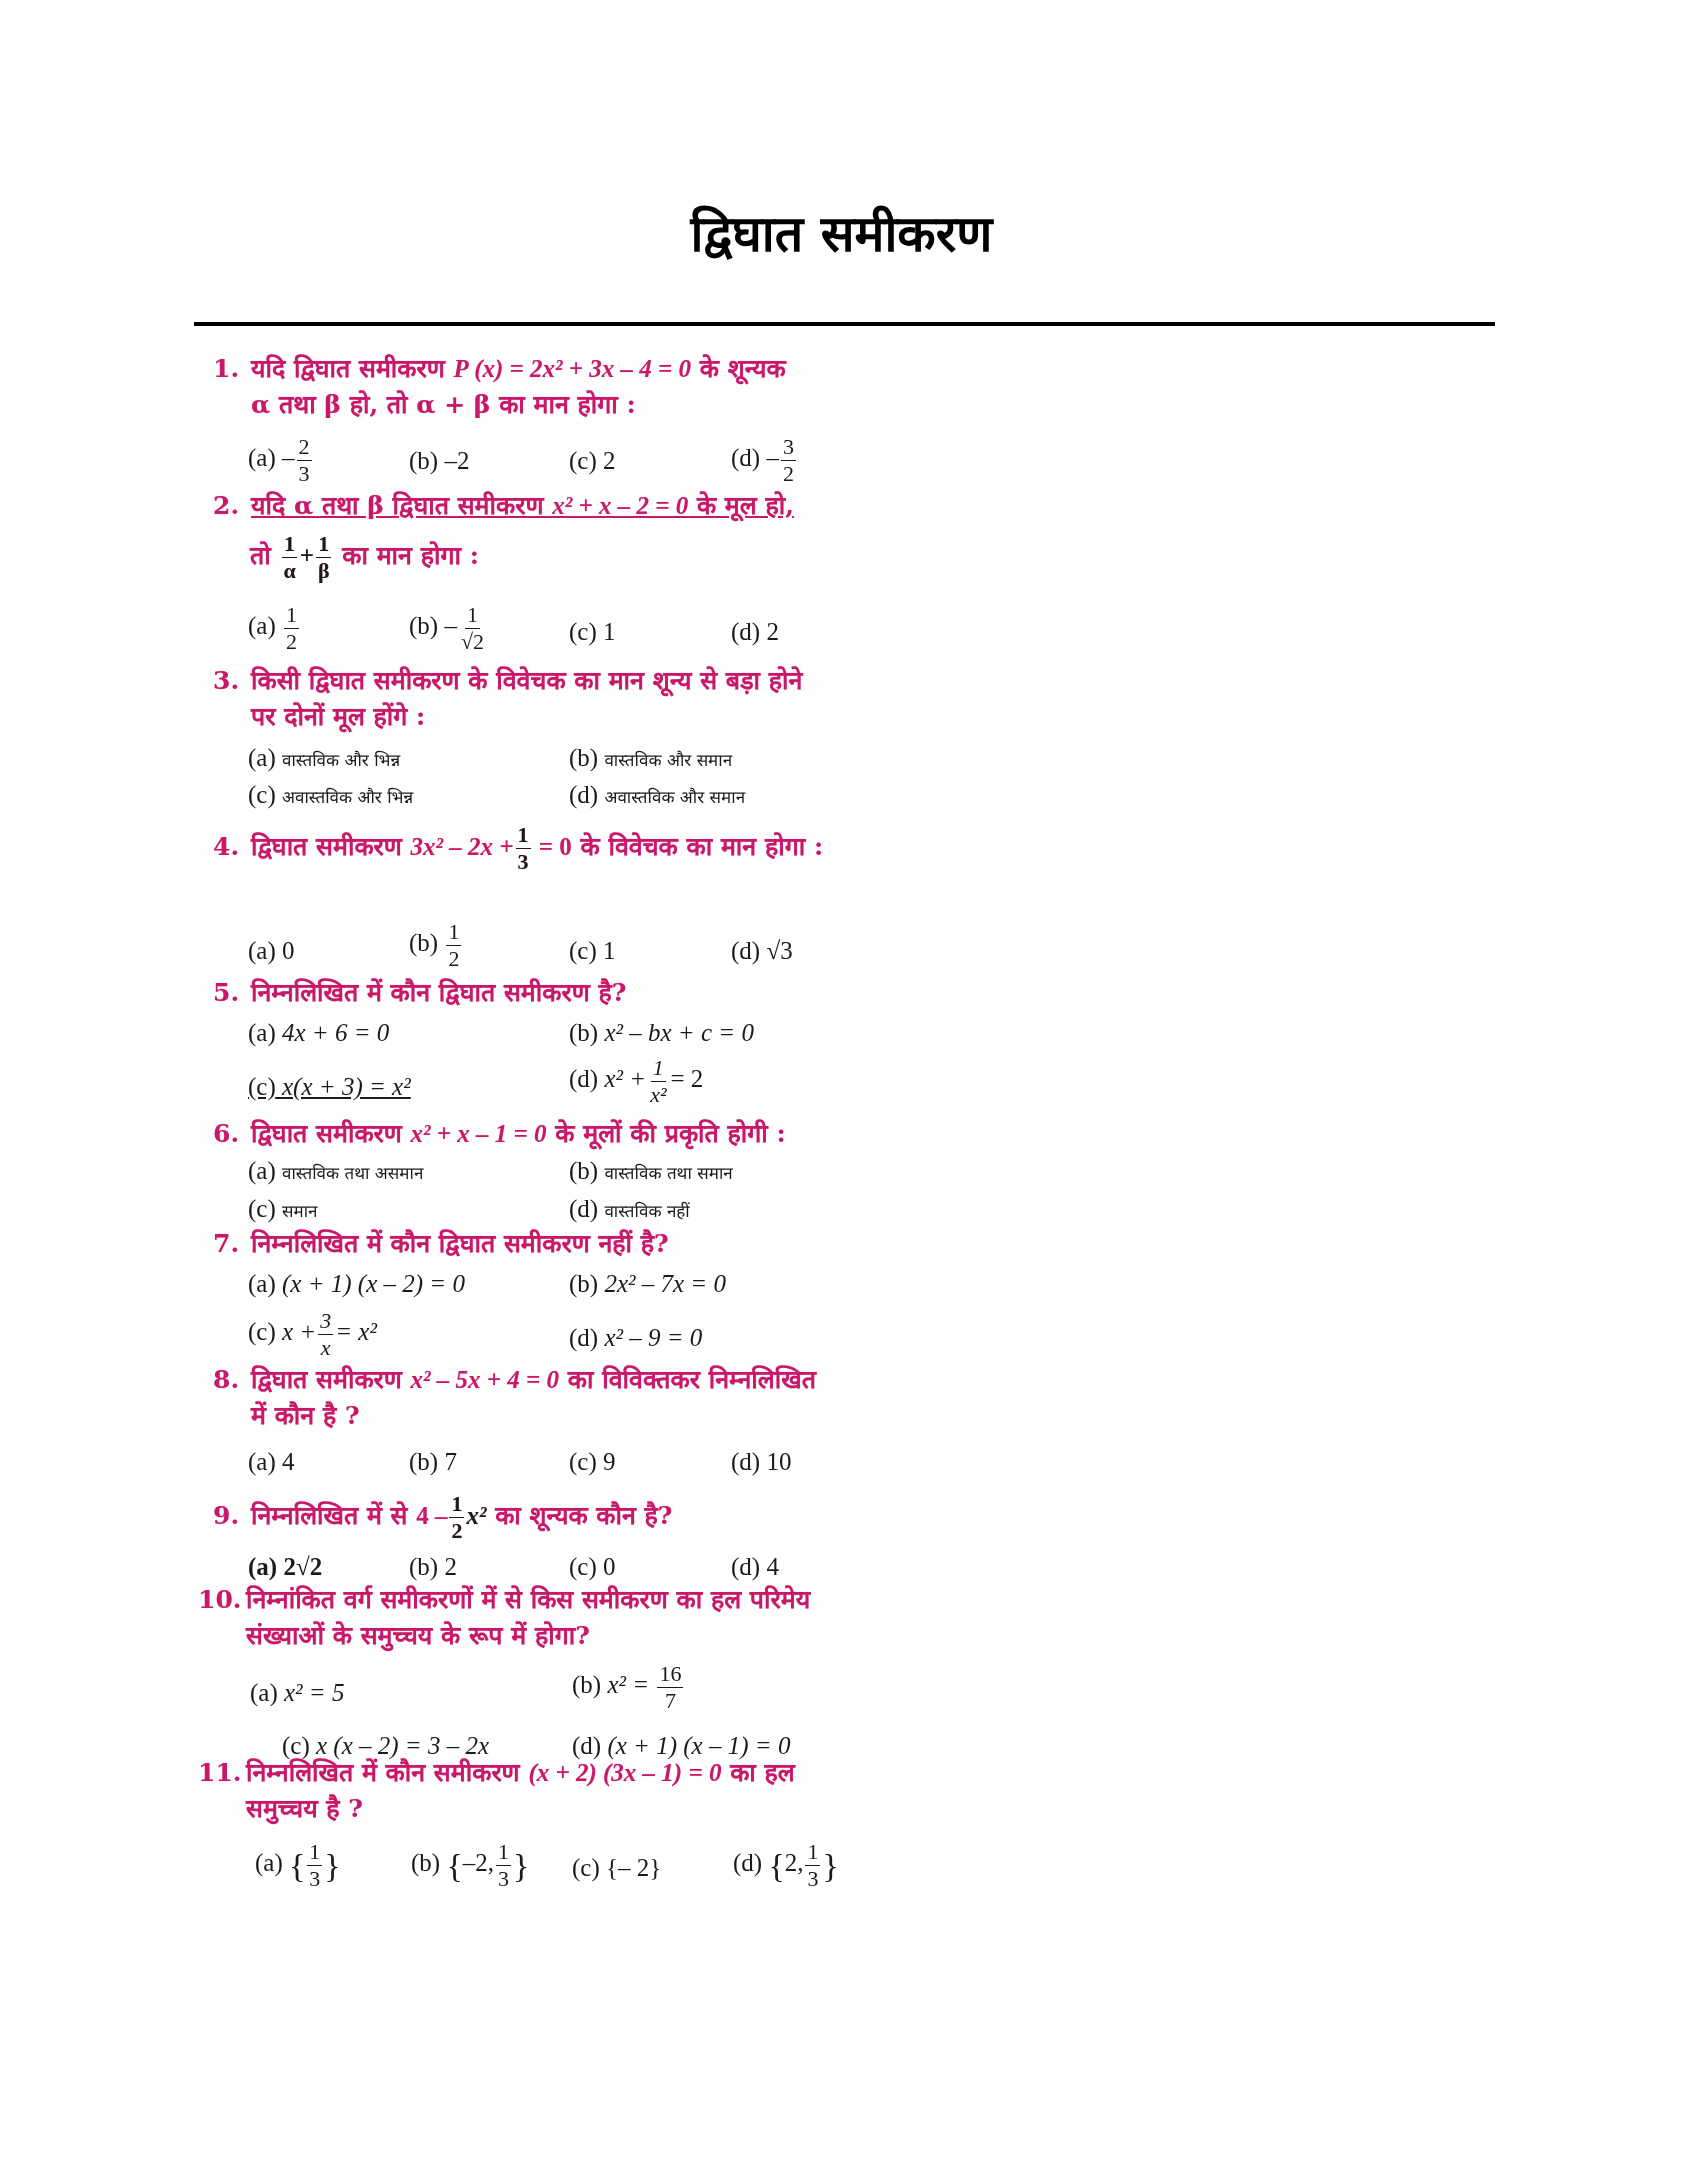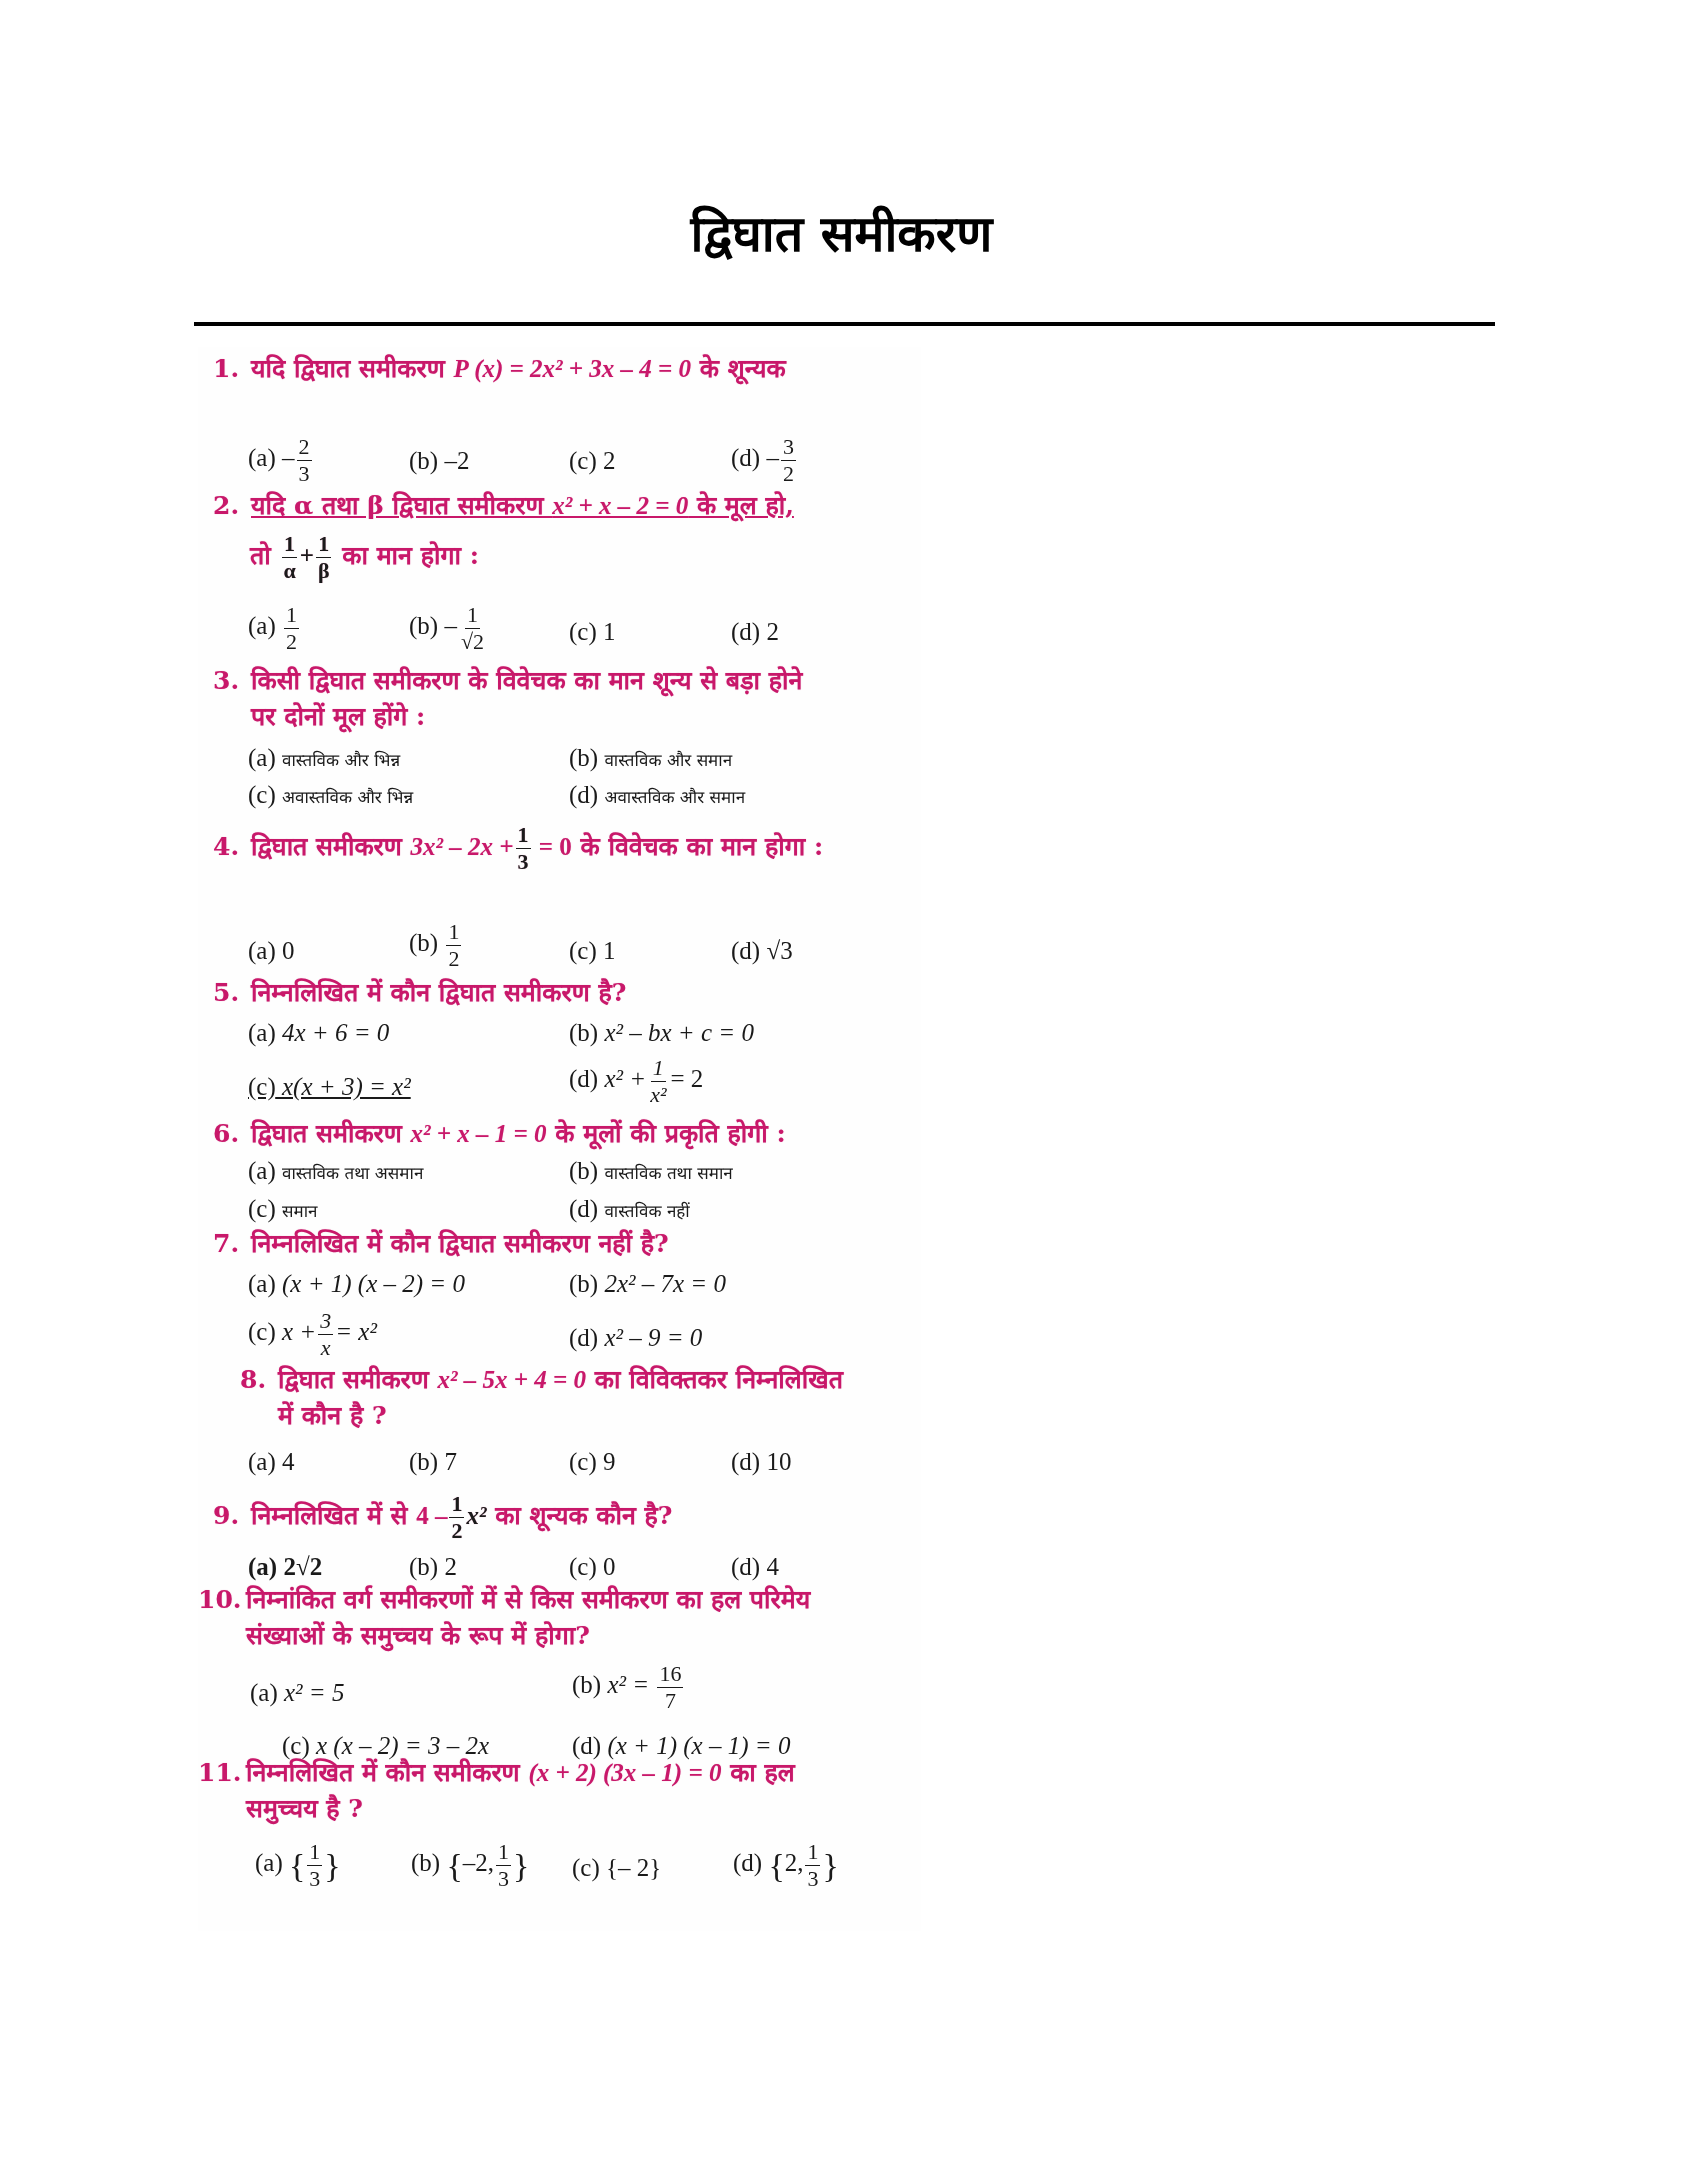--- a/index.html
+++ b/index.html
@@ -28,20 +28,21 @@
 </style>
 </head>
 <body>
 
 <div class="title">द्विघात समीकरण</div>
 <div class="rule"></div>
 <div class="scan"></div>
 
 <div class="q" style="top:351px; width:693px;">
   <span class="num">1.</span><span>यदि द्विघात समीकरण </span><span class="math it">P (x) = 2x² + 3x – 4 = 0</span><span> के शून्यक</span>
+  <span class="cont">α तथा β हो, तो α + β का मान होगा :</span>
 </div>
 <div class="opt" style="left:248px; top:436px;"><span>(a)</span> <span>–</span><span class="frac">
       <span class="n">2</span>
       <span class="d">3</span>
     </span></div>
 <div class="opt" style="left:409px; top:446px;"><span>(b)</span> <span>–2</span></div>
 <div class="opt" style="left:569px; top:446px;"><span>(c)</span> <span>2</span></div>
 <div class="opt" style="left:731px; top:436px;"><span>(d)</span> <span>–</span><span class="frac">
       <span class="n">3</span>
       <span class="d">2</span>
@@ -116,21 +117,21 @@
   <span class="num">7.</span><span>निम्नलिखित में कौन द्विघात समीकरण नहीं है?</span>
 </div>
 <div class="opt" style="left:248px; top:1269px;"><span>(a)</span> <span class="it">(x + 1) (x – 2) = 0</span></div>
 <div class="opt" style="left:569px; top:1269px;"><span>(b)</span> <span class="it">2x² – 7x = 0</span></div>
 <div class="opt" style="left:248px; top:1310px;"><span>(c)</span> <span class="it">x +</span><span class="frac it">
       <span class="n">3</span>
       <span class="d">x</span>
     </span><span class="it">= x²</span></div>
 <div class="opt" style="left:569px; top:1323px;"><span>(d)</span> <span class="it">x² – 9 = 0</span></div>
 
-<div class="q" style="top:1362px; width:713px;margin-left:27px;">
+<div class="q" style="top:1362px; width:713px;">
   <span class="num">8.</span><span>द्विघात समीकरण </span><span class="math it">x² – 5x + 4 = 0</span><span> का विविक्तकर निम्नलिखित</span>
   <span class="cont">में कौन है ?</span>
 </div>
 <div class="opt" style="left:248px; top:1447px;"><span>(a)</span> <span>4</span></div>
 <div class="opt" style="left:409px; top:1447px;"><span>(b)</span> <span>7</span></div>
 <div class="opt" style="left:569px; top:1447px;"><span>(c)</span> <span>9</span></div>
 <div class="opt" style="left:731px; top:1447px;"><span>(d)</span> <span>10</span></div>
 
 <div class="q" style="top:1493px; width:713px;">
   <span class="num">9.</span><span>निम्नलिखित में से </span><span class="math">4 –</span><span class="frac math" style="color:#1a1a1a">

